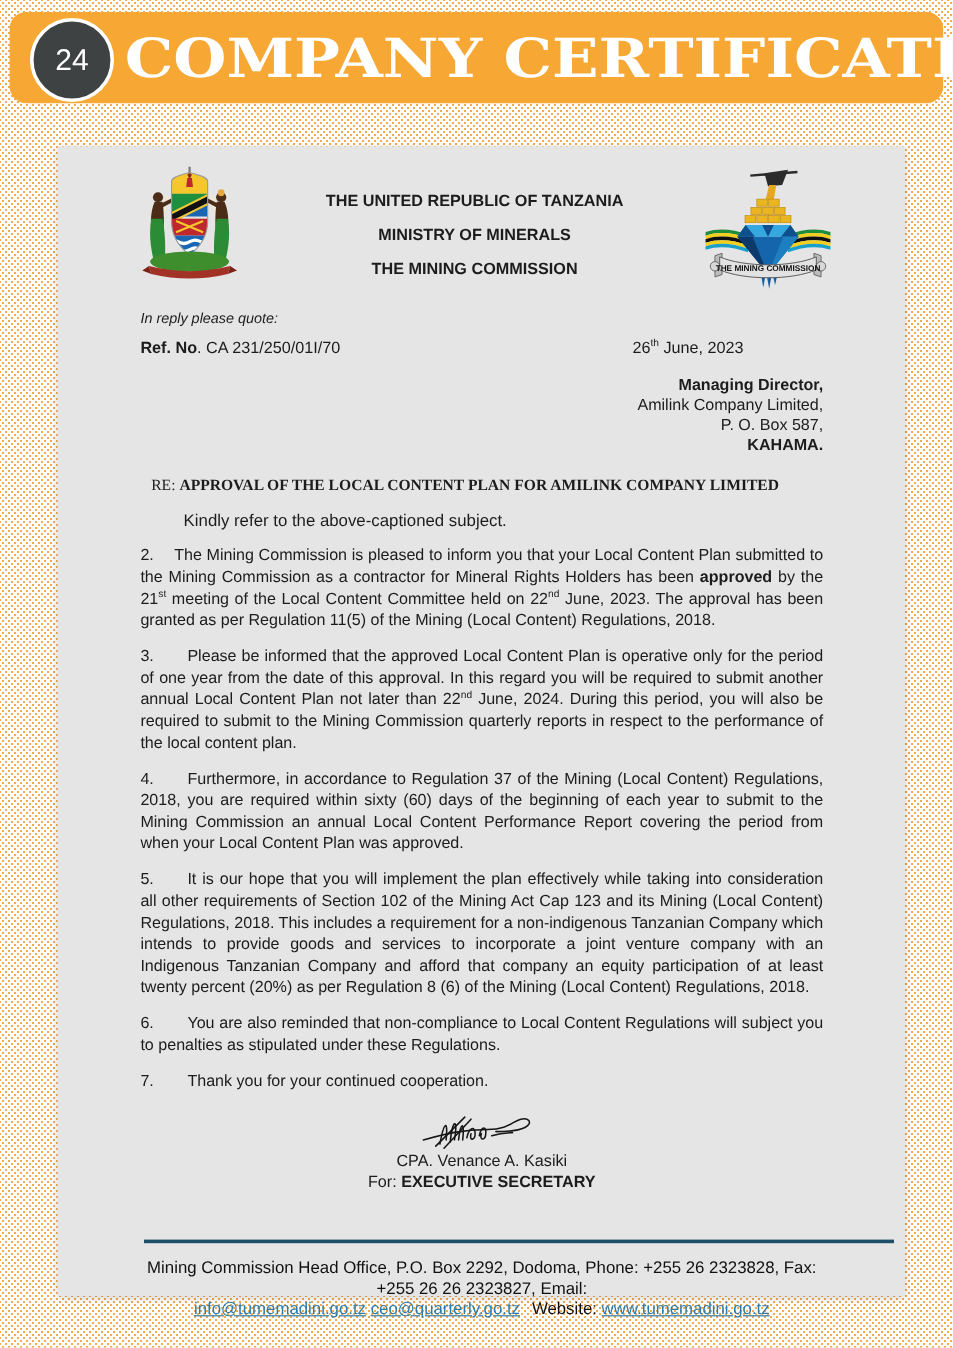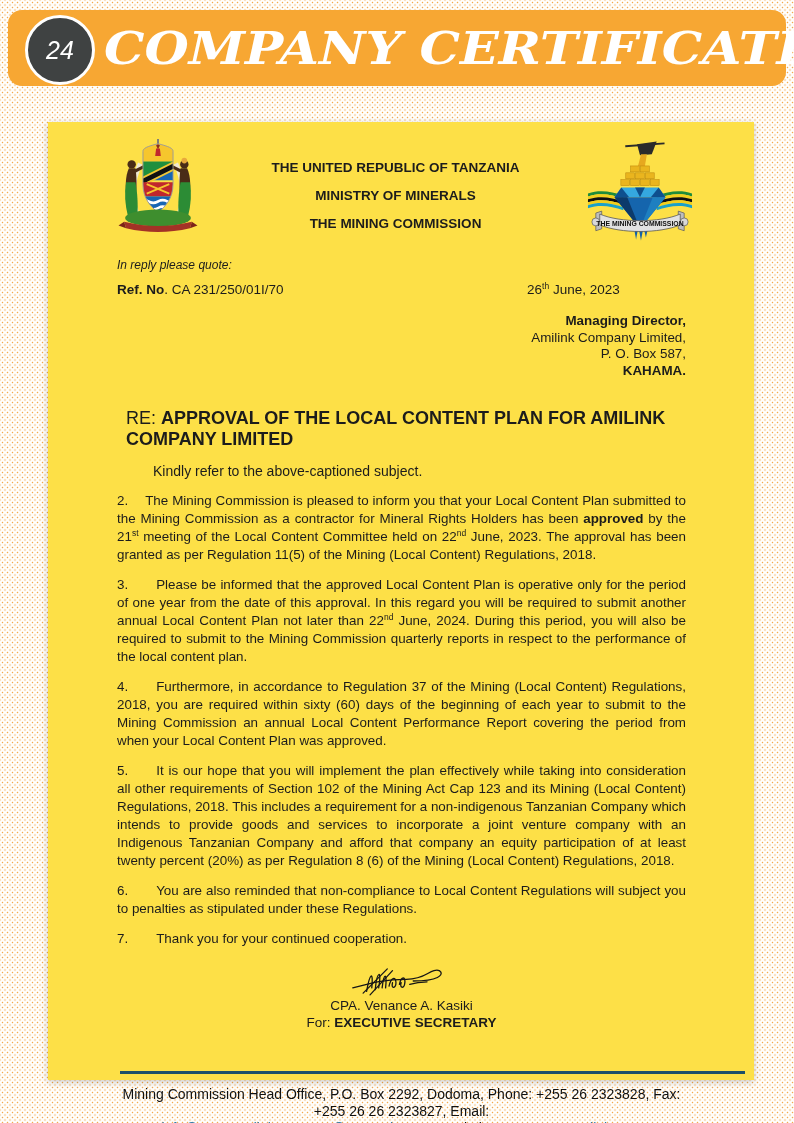--- a/index.html
+++ b/index.html
@@ -8,41 +8,41 @@
     font-family:"Liberation Sans",sans-serif;color:#1c1c1c;
     background-color:#ffffff;
     background-image:
       radial-gradient(circle, rgba(242,162,60,.9) .8px, transparent 1.05px),
       radial-gradient(circle, rgba(242,162,60,.9) .8px, transparent 1.05px);
     background-size:5px 5px;
     background-position:0 0,2.5px 2.5px;
   }
   
   .banner{position:absolute;left:8px;top:10px;width:778px;height:76px;
-    background:#F7A733;border-radius:14px;font-style:italic;}
+    background:#F7A733;border-radius:14px;}
   .banner-circle{position:absolute;left:17px;top:5px;width:64px;height:64px;border-radius:50%;
     background:#3F4242;border:3px solid #fff;display:flex;align-items:center;justify-content:center;
     color:#fff;font-size:25px;}
   .banner-title{position:absolute;left:96px;top:12px;white-space:nowrap;
     font-family:"DejaVu Serif",serif;font-weight:700;font-size:45px;color:#fff;
     transform:scaleX(1.13);transform-origin:left center;letter-spacing:0;}
   
-  .page{position:absolute;left:48px;top:122px;width:706px;height:958px;background:#fde047;
+  .page{position:absolute;left:48px;top:122px;width:706px;height:958px;background:#e5e5e5;
     box-shadow:0 2px 7px rgba(0,0,0,.20);box-sizing:border-box;padding:16px 68px 0 69px;}
   .letterhead{display:flex;align-items:flex-start;}
   .coat{width:94px;height:96px;flex:none;margin-left:-6px;}
   .lh-text{flex:1;text-align:center;font-weight:bold;font-size:13.5px;padding-top:22px;}
   .lh-text div{margin-bottom:13px;}
   .mc-logo{width:108px;height:104px;flex:none;margin-right:-8px;}
   .mc-logo text{font:bold 7px "Liberation Sans",sans-serif;fill:#111;}
   .quote-note{margin:14px 0 0 0;font-style:italic;font-size:12px;}
   .ref-row{position:relative;margin-top:10px;font-size:13.5px;}
   .date{position:absolute;left:410px;top:0;}
   .address{margin-top:16px;font-size:13.4px;line-height:16.5px;text-align:right;}
-  .subject{margin-top:29px;padding-left:9px;font-size:18px;}
+  .subject{margin-top:17px;padding-left:9px;font-size:13px;font-family:Liberation Serif, serif;}
   .body-para{margin:12px 0 0 0;font-size:13.4px;line-height:18px;text-align:justify;}
   .p-indent{margin:12px 0 0 0;font-size:14px;line-height:18px;padding-left:36px;}
   .tab{display:inline-block;}
   .tab-a{width:17px;}
   .tab-b{width:28px;}
   sup{font-size:8.5px;vertical-align:super;line-height:0;}
   .sig-block{text-align:center;margin-top:14px;font-size:13.5px;line-height:17px;}
   .sig-img{display:block;width:150px;height:38px;margin:0 auto -3px auto;}
   .footer-rule{height:3px;background:#1D5068;width:625px;margin:40px 0 0 3px;}
   .footer{margin-top:12px;text-align:center;font-size:14px;line-height:17px;color:#111;}

